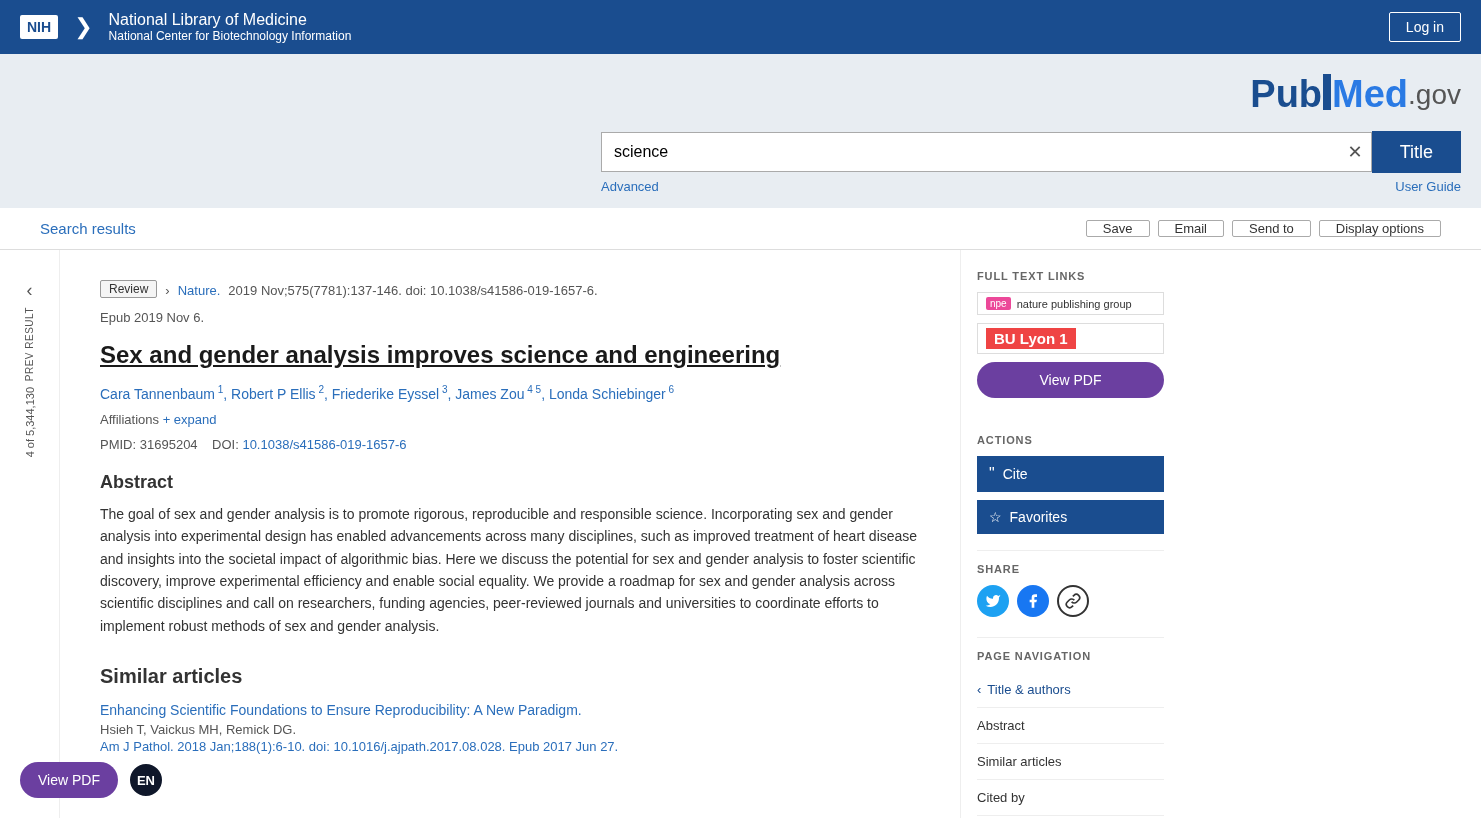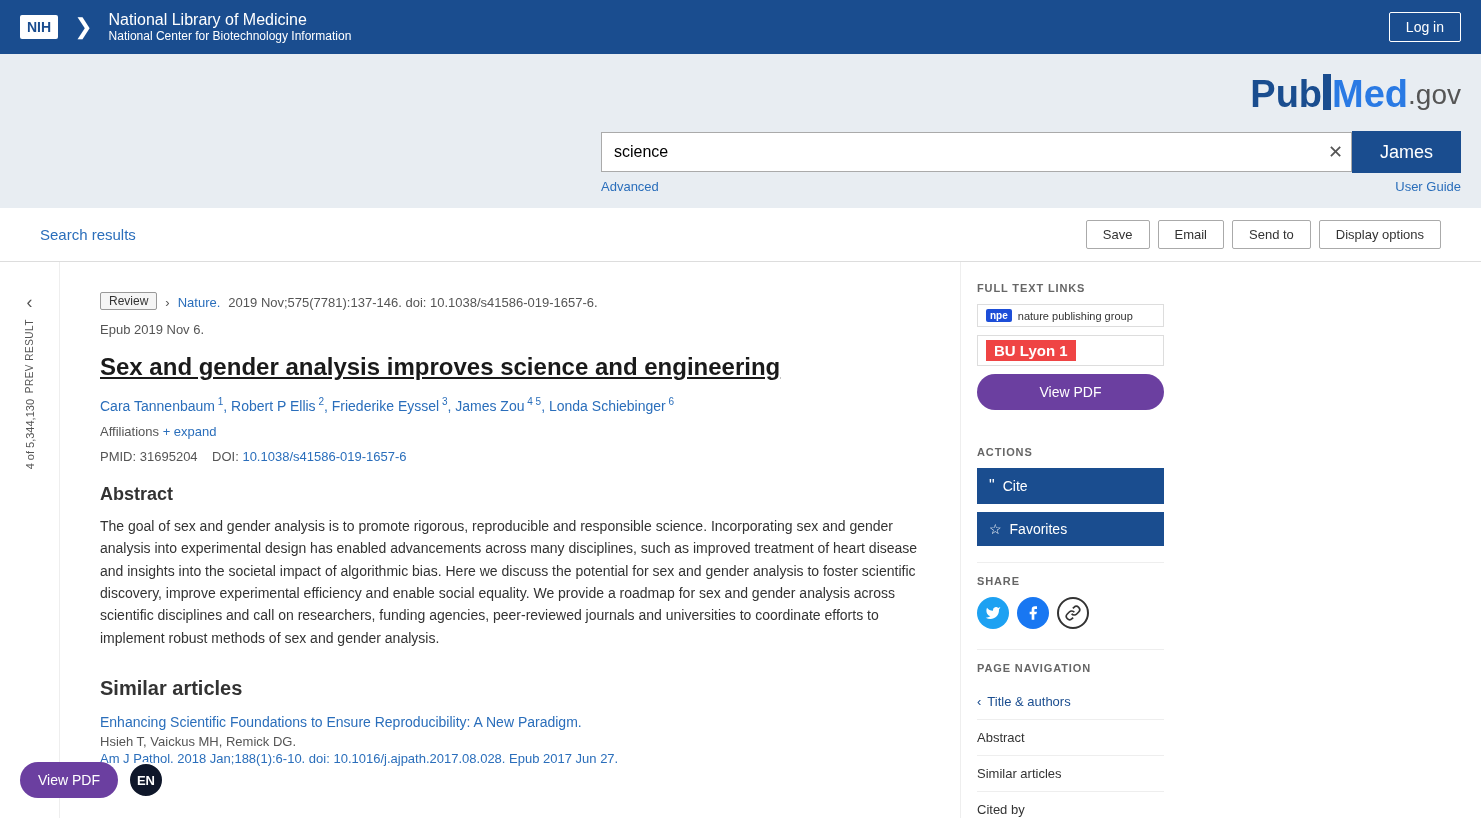--- a/index.html
+++ b/index.html
@@ -21,21 +21,21 @@
     .search-input-wrap { flex: 1; position: relative; display: flex; align-items: center; border: 1px solid #aaa; background: white; }
     .search-input { width: 100%; border: none; outline: none; padding: 10px 36px 10px 12px; font-size: 16px; }
     .clear-btn { position: absolute; right: 8px; background: none; border: none; cursor: pointer; color: #555; font-size: 18px; }
     .search-btn { background: #1a4d8f; color: white; border: none; padding: 10px 28px; font-size: 18px; cursor: pointer; font-weight: 500; height: 42px; }
     .search-links { display: flex; justify-content: space-between; width: 860px; margin-top: 6px; gap: 12px; }
     .search-links a { color: #2a6ebb; text-decoration: none; font-size: 13px; }
 
     
     .toolbar { background: white; border-bottom: 1px solid #ddd; padding: 12px 40px; display: flex; align-items: center; }
     .breadcrumb { color: #2a6ebb; font-size: 15px; text-decoration: none; margin-right: auto; font-weight: 500; }
-    .toolbar-btn { background: white; border: 1px solid #aaa; padding: 6px 16px; font-size: 13px; cursor: pointer; margin-left: 8px; color: #333; border-radius: 2px; }
+    .toolbar-btn { background: white; border: 1px solid #aaa; padding: 0 16px; font-size: 13px; cursor: pointer; margin-left: 8px; color: #333; border-radius: 2px; }
 
     
     .main-layout { display: flex; background: white; min-height: calc(100vh - 160px); }
 
     
     .left-sidebar { width: 60px; padding-top: 30px; border-right: 1px solid #eee; display: flex; flex-direction: column; align-items: center; }
     .prev-arrow { font-size: 18px; color: #555; cursor: pointer; }
 
     
     .content-area { flex: 1; padding: 30px 40px; max-width: 900px; }
@@ -107,21 +107,21 @@
       <span style="display:inline-block;width:8px;height:36px;background:#1a4d8f;position:relative;top:2px;margin:0 1px 0 1px;"></span>
     </span>
     <span style="font-size:38px;font-weight:700;color:#2a7ae4;">Med</span>
     <span style="font-size:28px;font-weight:300;color:#555;">.gov</span>
   </div>
   <div class="search-row">
     <div class="search-input-wrap">
       <input class="search-input" type="text" value="science" style="">
       <button class="clear-btn">✕</button>
     </div>
-    <button class="search-btn">James</button>
+    <button class="search-btn">Title</button>
   </div>
   <div class="search-links">
     <a href="#">Advanced</a>
     <a href="#">User Guide</a>
   </div>
 </div>
 
 <div class="toolbar">
   <a href="#" class="breadcrumb">Search results</a>
   <button class="toolbar-btn">Save</button>
@@ -183,21 +183,21 @@
       <div class="similar-article-citation">Am J Pathol. 2018 Jan;188(1):6-10. doi: 10.1016/j.ajpath.2017.08.028. Epub 2017 Jun 27.</div>
     </div>
 
   </div>
 
   <div class="right-sidebar">
 
     <div class="full-text-links">
       <div class="sidebar-section-label">FULL TEXT LINKS</div>
       <div class="npg-wrap" style="cursor:pointer;">
-        <span style="background:#1d4ed8;color:white;font-size:10px;padding:1px 4px;border-radius:2px;font-weight:700;">npe</span>
+        <span style="background:#ec4899;color:white;font-size:10px;padding:1px 4px;border-radius:2px;font-weight:400;">npe</span>
         <span style="font-size:11px;color:#333;">nature publishing group</span>
       </div>
       <div class="npg-wrap" style="cursor:pointer;">
         <span style="background:#ef4444;color:white;font-size:15px;padding:2px 8px;font-weight:600;">BU Lyon 1</span>
       </div>
       <button class="view-pdf-btn">View PDF</button>
     </div>
 
     <div class="actions-section">
       <div class="sidebar-section-label">ACTIONS</div>

